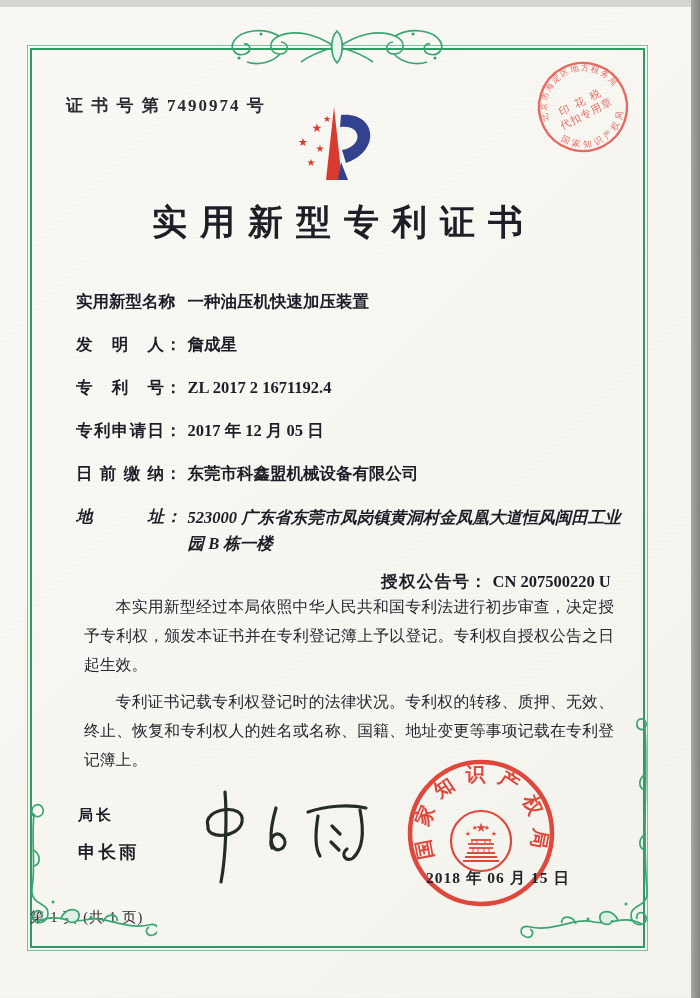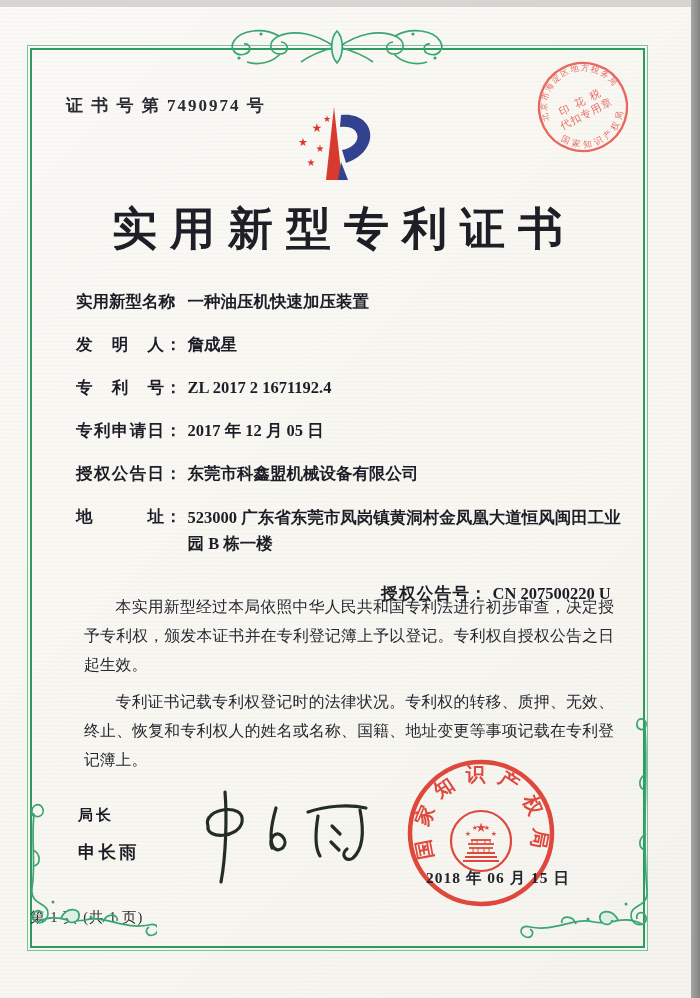--- a/index.html
+++ b/index.html
@@ -22,25 +22,25 @@
     outline:1px solid #79c29c;outline-offset:2.5px;
   }
   .ornament{position:absolute;z-index:5;}
   .cert-no{
     position:absolute;left:66px;top:94px;font-size:17px;color:#2a2a33;
     letter-spacing:2px;font-weight:600;
   }
   .logo{position:absolute;left:287px;top:104px;width:100px;height:80px;}
   .title{
     position:absolute;left:30px;width:615px;top:199px;text-align:center;
-    font-size:45px;font-weight:700;color:#1e1e26;letter-spacing:13px;text-indent:13px;
+    font-size:35px;font-weight:700;color:#1e1e26;letter-spacing:13px;text-indent:13px;
   }
   .fields{position:absolute;left:76px;top:290px;width:560px;font-size:16.5px;color:#1d1d27;font-weight:600;}
   .frow{line-height:24px;margin-bottom:19px;white-space:nowrap;}
-  .frow.addr{margin-bottom:16px;white-space:normal;}
+  .frow.addr{margin-bottom:4px;white-space:normal;font-style:italic;}
   .frow.grant{position:relative;}
   .flabel{display:inline-block;width:88px;text-align:justify;text-align-last:justify;vertical-align:top;}
   .fcolon{display:inline-block;vertical-align:top;margin:0 6px 0 1px;}
   .fval{vertical-align:top;margin-top:16px;}
   .fval-wrap{display:inline-block;width:448px;vertical-align:top;line-height:26px;white-space:normal;}
   .grant-right{position:absolute;left:305px;top:9px;white-space:nowrap;}
   .body-text{position:absolute;left:76px;top:584px;width:546px;}
   .body-text p{
     margin:8px;text-indent:2em;font-size:15.8px;line-height:29px;color:#272730;
     text-align:justify;font-weight:400;
@@ -139,21 +139,21 @@
     <div class="frow">
       <span class="flabel">发明人</span><span class="fcolon">：</span><span class="fval">詹成星</span>
     </div>
     <div class="frow">
       <span class="flabel">专利号</span><span class="fcolon">：</span><span class="fval">ZL 2017 2 1671192.4</span>
     </div>
     <div class="frow">
       <span class="flabel">专利申请日</span><span class="fcolon">：</span><span class="fval">2017 年 12 月 05 日</span>
     </div>
     <div class="frow">
-      <span class="flabel">授权公告日</span><span class="fcolon">：</span><span class="fval">东莞市科鑫盟机械设备有限公司</span>
+      <span class="flabel">日前缴纳</span><span class="fcolon">：</span><span class="fval">东莞市科鑫盟机械设备有限公司</span>
     </div>
     <div class="frow addr">
       <span class="flabel">地址</span><span class="fcolon">：</span><span class="fval-wrap">523000 广东省东莞市凤岗镇黄洞村金凤凰大道恒风闽田工业园 B 栋一楼</span>
     </div>
     <div class="frow grant">
       <span class="grant-right">
         <span class="flabel">授权公告号</span><span class="fcolon">：</span><span class="fval">CN 207500220 U</span>
       </span>
     </div>
   </div>

